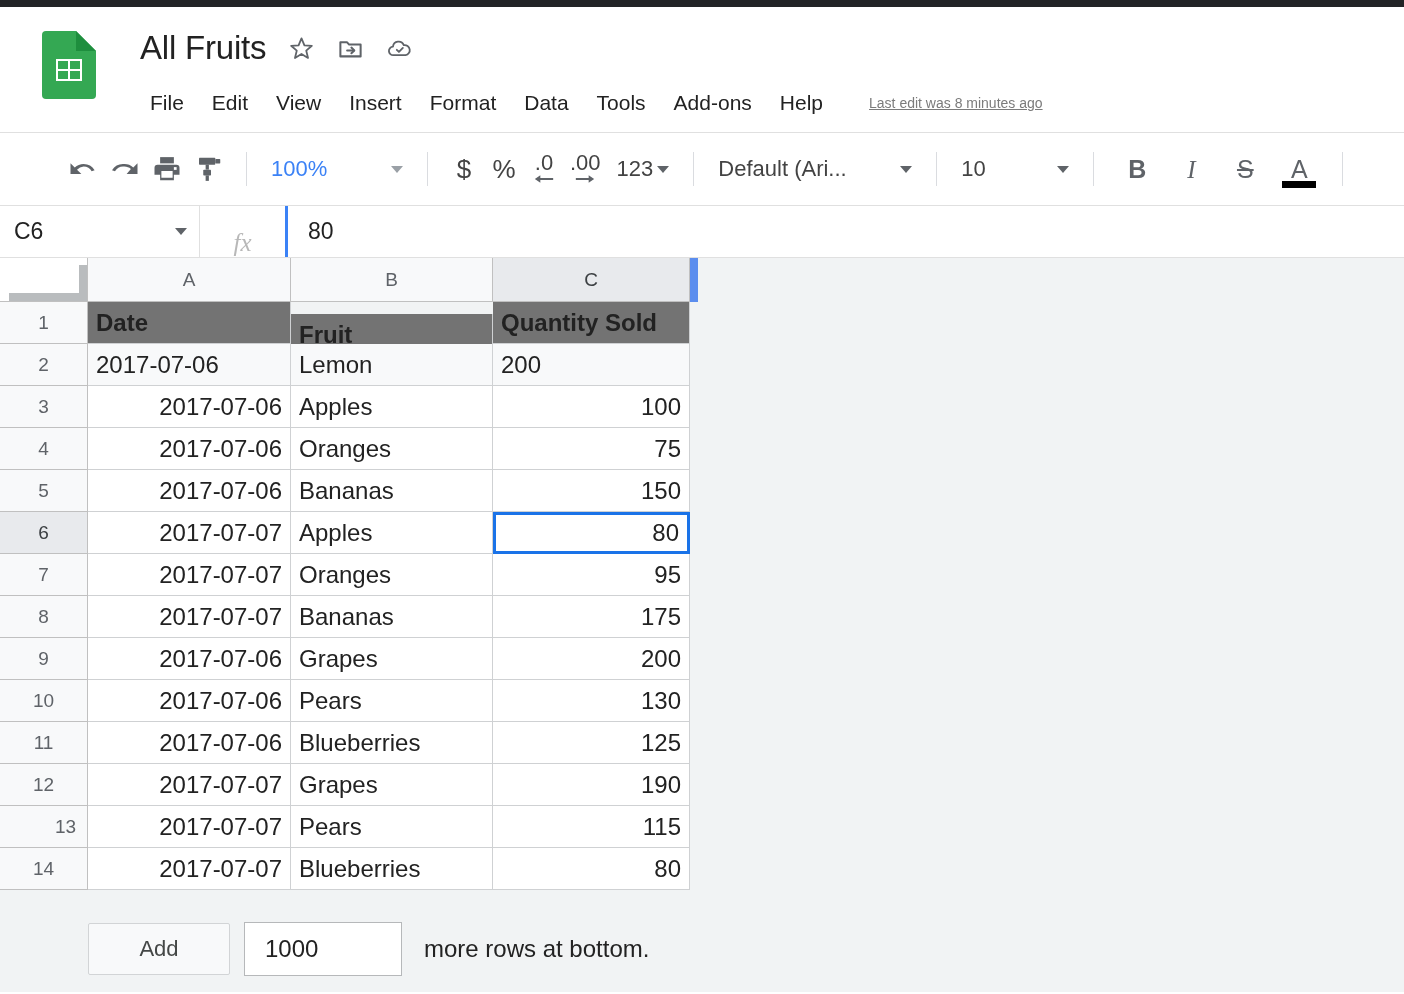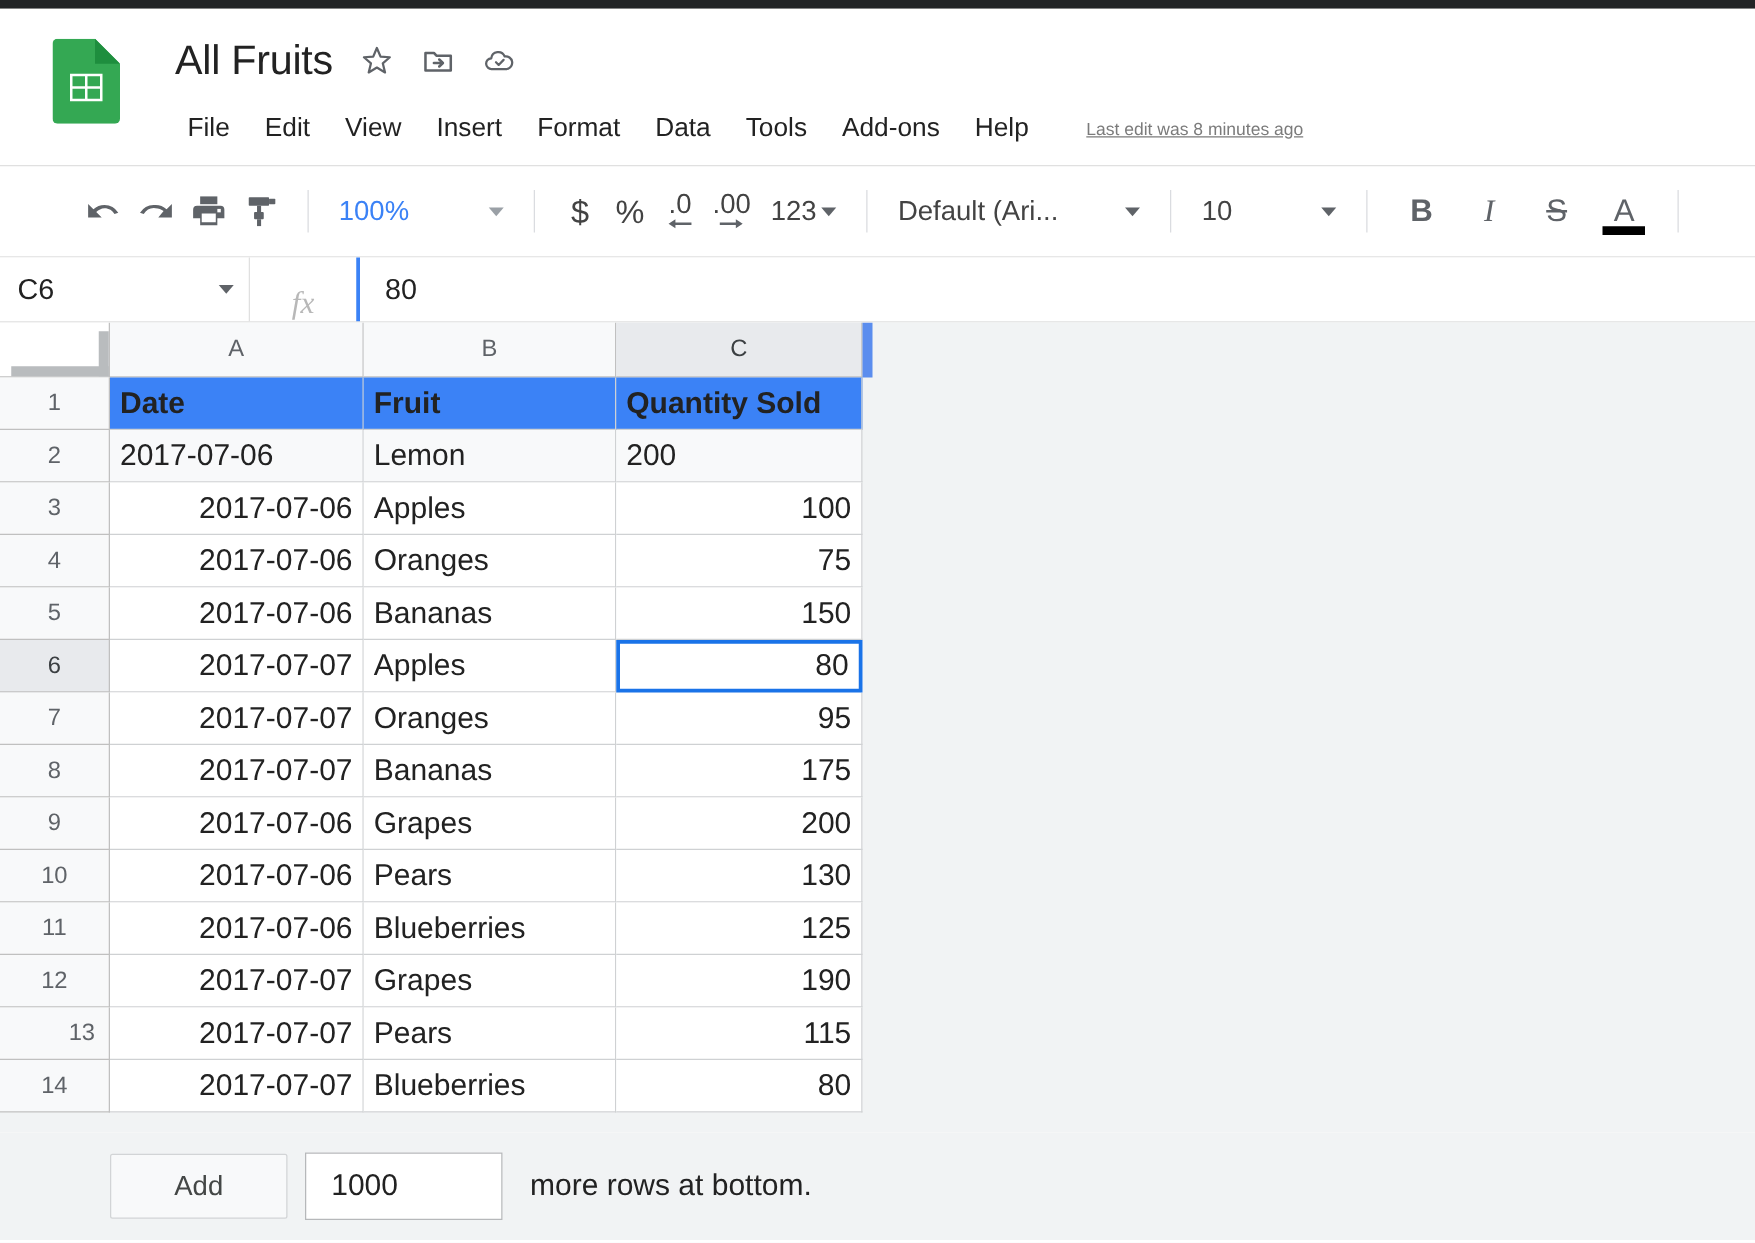--- a/index.html
+++ b/index.html
@@ -241,21 +241,21 @@
     border-bottom: 1px solid #cfd1d3;
     display: flex;
     align-items: center;
     font-size: 24px;
     color: #222;
     padding: 0 8px;
     overflow: hidden;
     white-space: nowrap;
     cursor: cell;
   }
-  .gcell.hdr { font-weight: bold; background: #3b82f6; }
+  .gcell.hdr { font-weight: bold; background: #737373; }
   .gcell.tinted { background: #f8f9fa; }
   .gcell.align-right { justify-content: flex-end; }
   .gcell.align-left { justify-content: flex-start; }
   .gcell.selected {
     border: 3px solid #1a73e8;
     z-index: 5;
     background: #ffffff;
   }
 
   
@@ -468,21 +468,21 @@
     <div class="corner-cell"></div>
 
     <div class="colhead" style="left:88px;  width:203px;">A</div>
     <div class="colhead" style="left:291px; width:202px;">B</div>
     <div class="colhead selected" style="left:493px; width:197px;">C</div>
     <div id="col-end-marker"></div>
 
     <div id="rows-host">
         <div class="rowhead" style="top: 44px; height: 42px;">1</div>
         <div class="gcell hdr align-left" style="left: 88px; top: 44px; width: 203px; height: 42px;">Date</div>
-        <div class="gcell hdr align-left" style="left: 291px; top: 44px; width: 202px; height: 42px;">Fruit</div>
+        <div class="gcell hdr align-left" style="left: 291px; top: 56px; width: 202px; height: 42px;">Fruit</div>
         <div class="gcell hdr align-left" style="left: 493px; top: 44px; width: 197px; height: 42px;">Quantity Sold</div>
         <div class="rowhead" style="top: 86px; height: 42px;">2</div>
         <div class="gcell tinted align-left" style="left: 88px; top: 86px; width: 203px; height: 42px;">2017-07-06</div>
         <div class="gcell tinted align-left" style="left: 291px; top: 86px; width: 202px; height: 42px;">Lemon</div>
         <div class="gcell tinted align-left" style="left: 493px; top: 86px; width: 197px; height: 42px;">200</div>
         <div class="rowhead" style="top: 128px; height: 42px;">3</div>
         <div class="gcell align-right" style="left: 88px; top: 128px; width: 203px; height: 42px;">2017-07-06</div>
         <div class="gcell align-left" style="left: 291px; top: 128px; width: 202px; height: 42px;">Apples</div>
         <div class="gcell align-right" style="left: 493px; top: 128px; width: 197px; height: 42px;">100</div>
         <div class="rowhead" style="top: 170px; height: 42px;">4</div>

